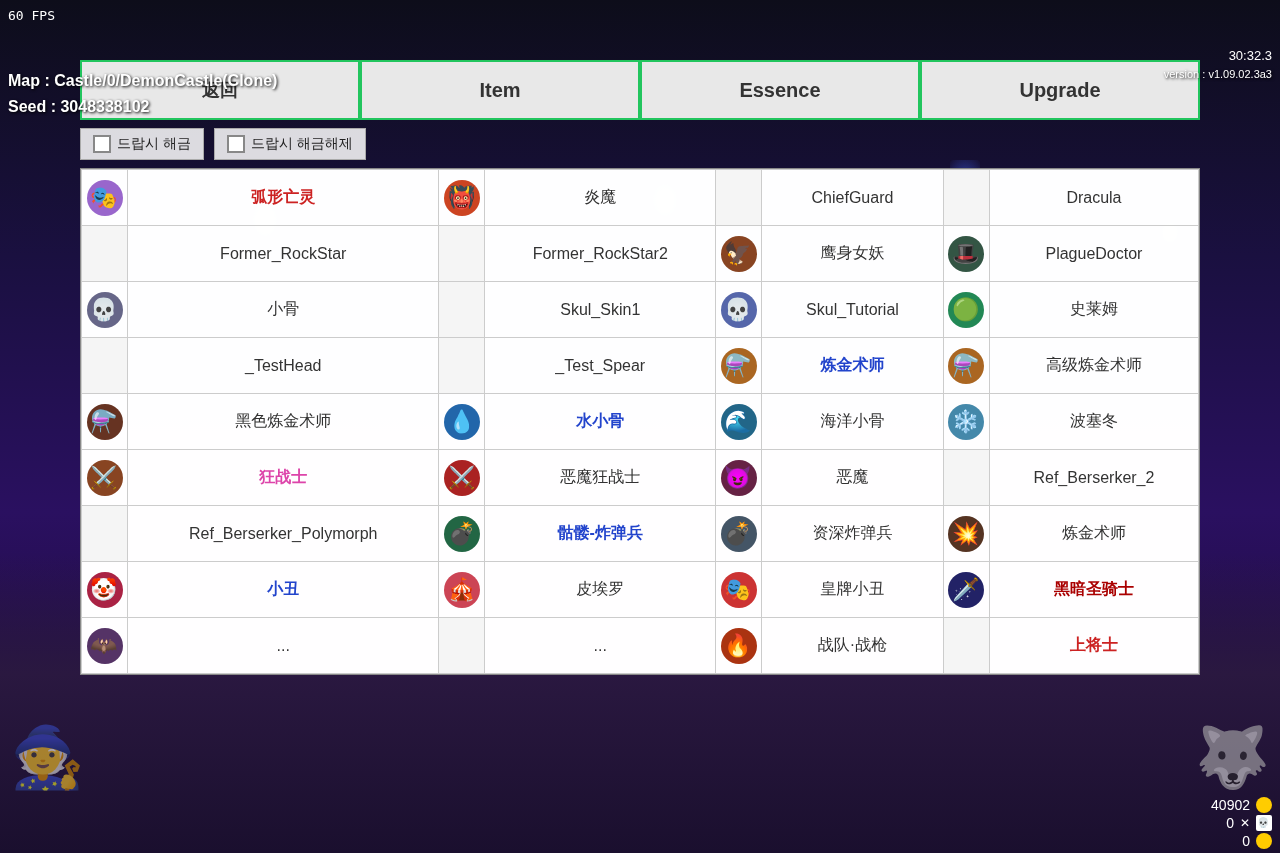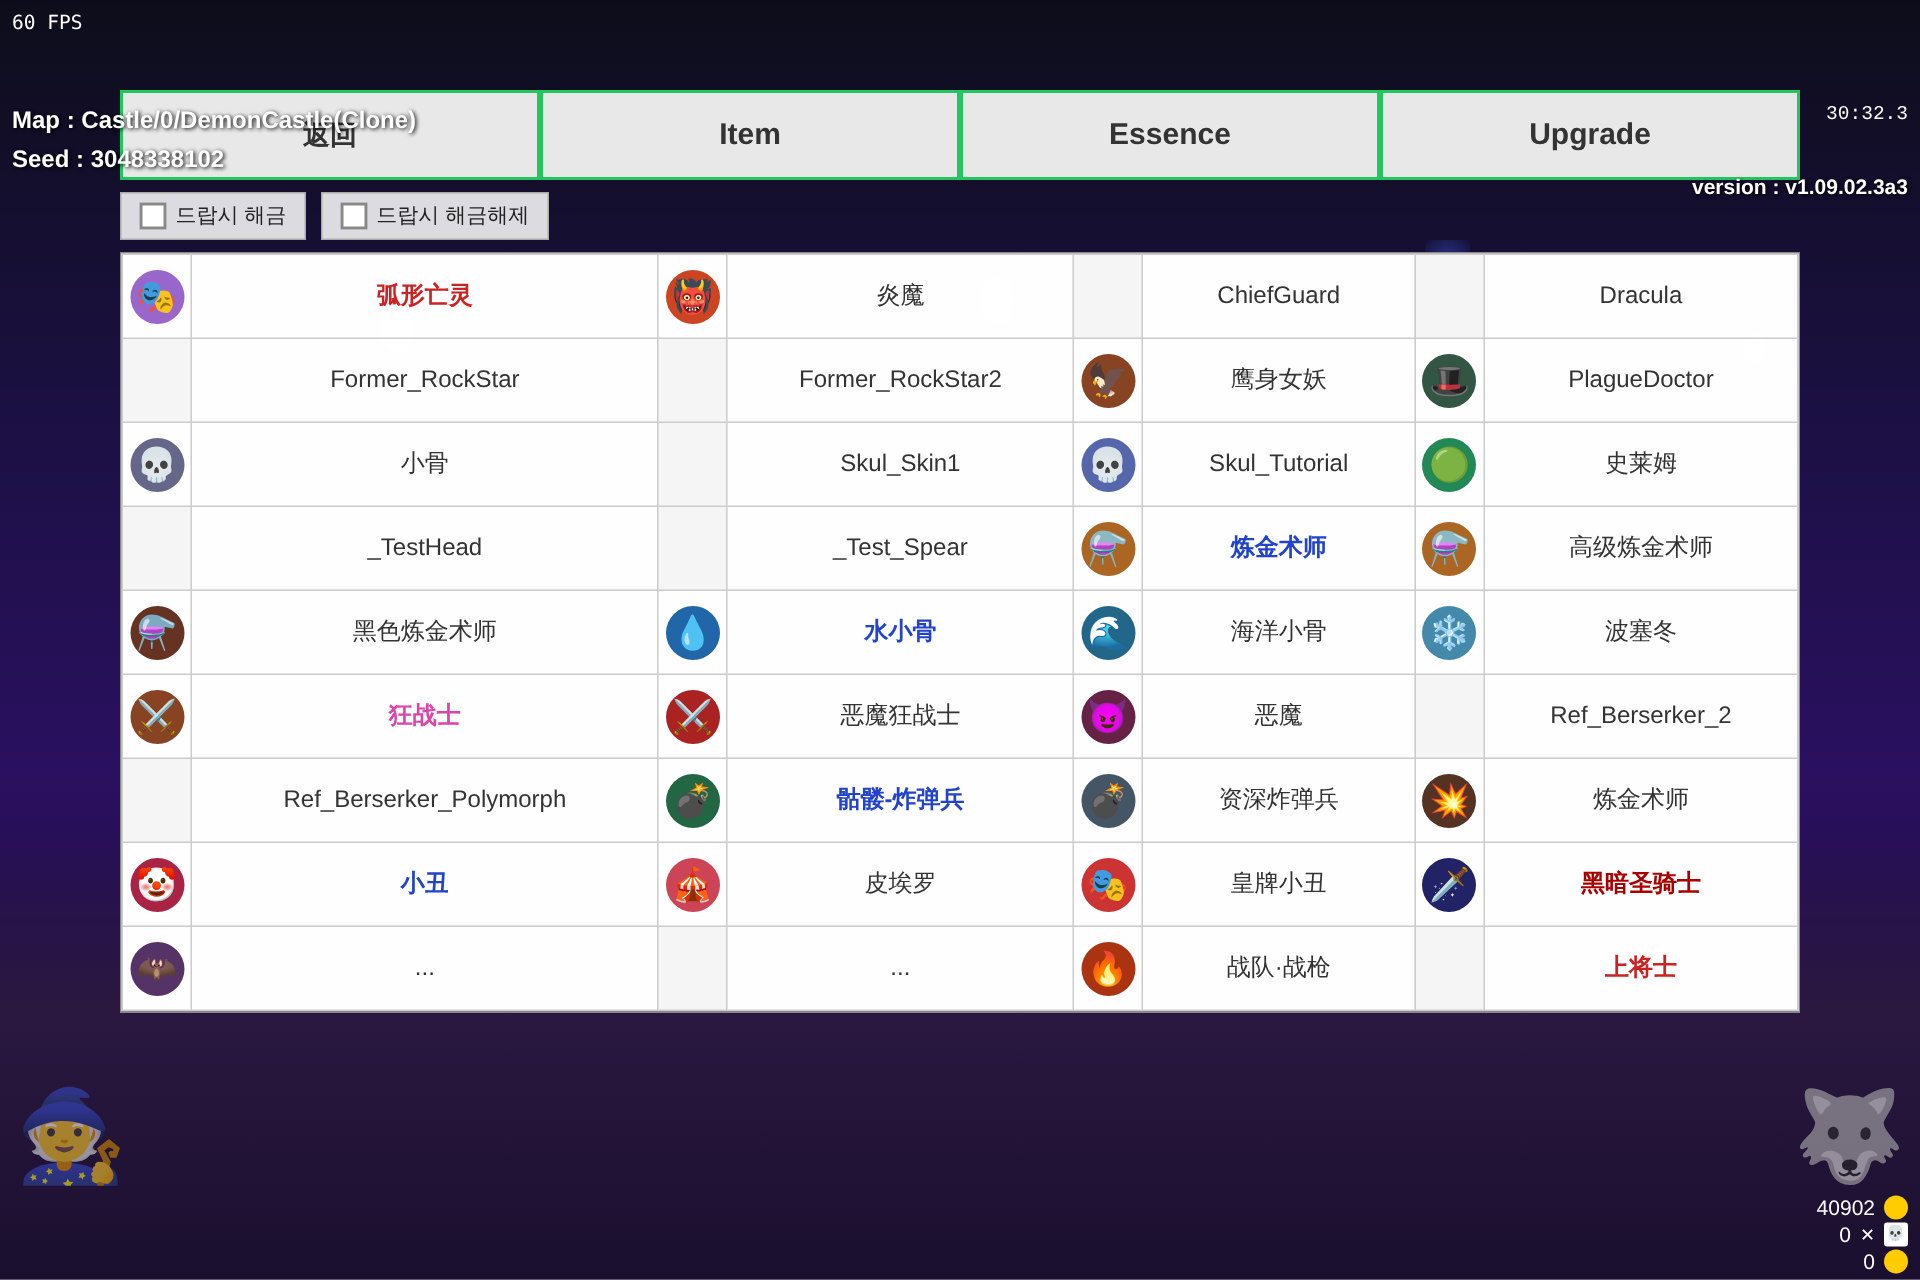--- a/index.html
+++ b/index.html
@@ -69,26 +69,25 @@
       line-height: 1.6;
       text-shadow: 1px 1px 3px black;
     }
 
     
     .version-info {
       position: absolute;
       top: 68px;
       right: 8px;
       color: white;
-      font-size: 14px;
-      font-weight: bold;
+      font-size: 11px;
+      font-weight: normal;
       z-index: 100;
       text-align: right;
       text-shadow: 1px 1px 3px black;
-      margin-top: 48px;
     }
 
     
     .main-panel {
       position: absolute;
       top: 60px;
       left: 80px;
       right: 80px;
       bottom: 60px;
       z-index: 50;
@@ -281,22 +280,21 @@
     .side-char-right { right: 10px; }
 
     
     .time-display {
       position: absolute;
       top: 48px;
       right: 8px;
       color: white;
       font-size: 13px;
       z-index: 100;
-      font-family: Liberation Mono, monospace;
-      margin-top: 20px;
+      font-family: Liberation Sans, sans-serif;
     }
   </style>
 </head>
 <body>
 
 <div class="bg"></div>
 <div class="bg-castle">
   <div class="castle-wall"></div>
 
   <div class="window-glow" style="top:200px;left:250px;"></div>

